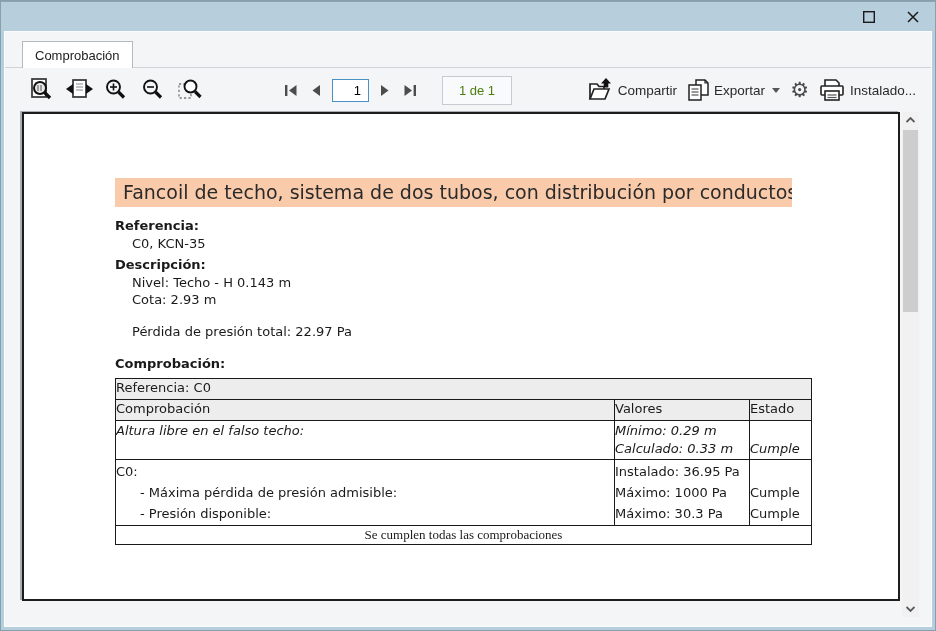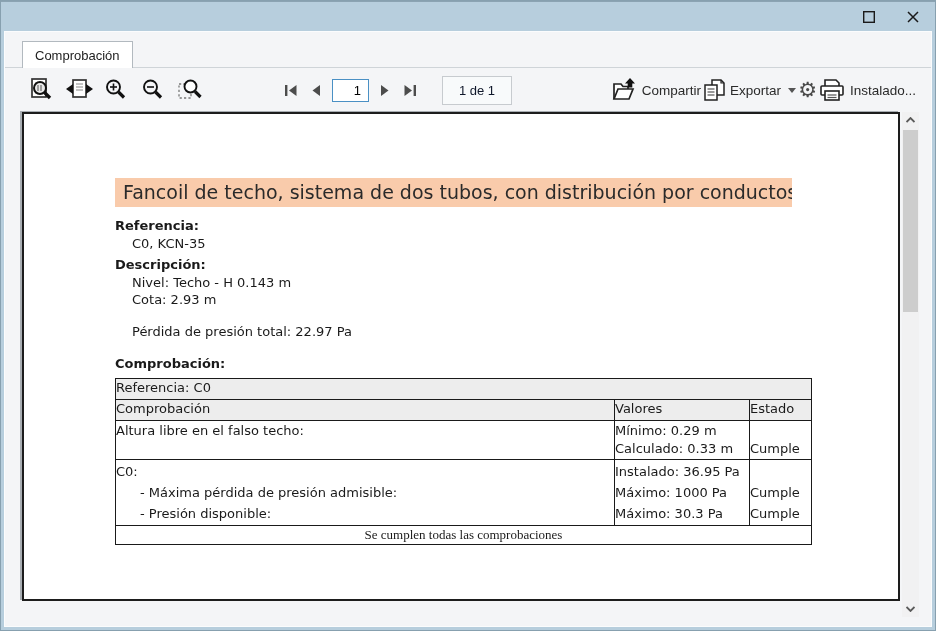--- a/index.html
+++ b/index.html
@@ -22,22 +22,22 @@
     display:flex; align-items:center; padding:0 12px; font-size:13px; color:#1c1c1c; }
   
   .toolbar { position:absolute; top:37px; left:0; right:0; height:42px; }
   .tool-left { position:absolute; left:23px; top:7px; display:flex; gap:9px; align-items:center; }
   .tool-ic { width:28px; height:28px; display:flex; align-items:center; justify-content:center; cursor:pointer; }
   .tool-nav { position:absolute; left:277px; top:7px; display:flex; gap:7px; align-items:center; height:28px; }
   .nav-btn { width:18px; height:18px; display:flex; align-items:center; justify-content:center; cursor:pointer; }
   .page-input { width:37px; height:23px; border:1px solid #4a90c4; background:#fff;
     font-size:13px; text-align:right; padding-right:7px; font-family:"Liberation Sans",sans-serif; }
   .count-box { margin-left:16px; width:70px; height:29px; border:1px solid #c7cbcf; background:#f8fafb;
-    display:flex; align-items:center; justify-content:center; font-size:13px; color:#0f172a; }
-  .tool-right { position:absolute; right:15px; top:7px; display:flex; align-items:center; gap:2px; height:28px; }
+    display:flex; align-items:center; justify-content:center; font-size:13px; color:#4d7c0f; }
+  .tool-right { position:absolute; right:15px; top:7px; display:flex; align-items:center; gap:10px; height:28px; }
   .act { display:flex; align-items:center; gap:5px; cursor:pointer; font-size:13.5px; color:#2a2a2a; }
   .gear { font-family:"DejaVu Sans",sans-serif; font-size:21px; color:#4a4a4a; line-height:1; }
   .drop-caret { width:0; height:0; border-left:4px solid transparent; border-right:4px solid transparent;
     border-top:5px solid #555; margin-left:2px; }
   
   .viewport { position:absolute; left:17px; top:80px; width:878px; height:489px;
     background:#ffffff; border:2px solid #1d1d1d; box-shadow:-2px -1px 0 #a9aeb3; overflow:hidden; }
   .vscroll { position:absolute; left:897px; top:80px; width:17px; height:505px; background:#f1f1f2; }
   .scroll-arrow { position:absolute; left:0; width:17px; height:16px; display:flex; align-items:center; justify-content:center; cursor:pointer; }
   .scroll-arrow.up { top:0; } .scroll-arrow.down { bottom:0; }
@@ -48,21 +48,21 @@
     font-size:19px; line-height:21px; padding:4px 8px; white-space:nowrap; overflow:hidden; }
   .sec-label { font-weight:bold; line-height:18px; margin-top:3px; }
   .sec-line { line-height:17.5px; padding-left:17px; }
   .gap14 { height:14px; } .gap12 { height:12px; } .gap4 { height:4px; }
   
   table.chk { border-collapse:collapse; margin-top:5px; width:696px; table-layout:fixed; }
   table.chk td { border:1px solid #1a1a1a; vertical-align:top; padding:1px 0; font-size:13px; }
   .col-check { width:499px; } .col-val { width:135px; } .col-est { width:62px; }
   .hdr td { background:#ededed; height:21px; }
   .cap td { background:#ededed; height:21px; }
-  .r-alt .ln { height:18px; line-height:18px; }
+  .r-alt .ln { height:18px; line-height:18px;font-style:italic; }
   .r-c0 .ln { height:21px; line-height:21px; }
   .r-c0 td { padding-top:3px; padding-bottom:3px; }
   .indent-sub .ln + .ln { padding-left:24px; }
   .ftr td { text-align:center; height:17px;font-family:Liberation Serif, serif; }
   svg { display:block; }
 </style>
 </head>
 <body>
 
 <div class="window">

